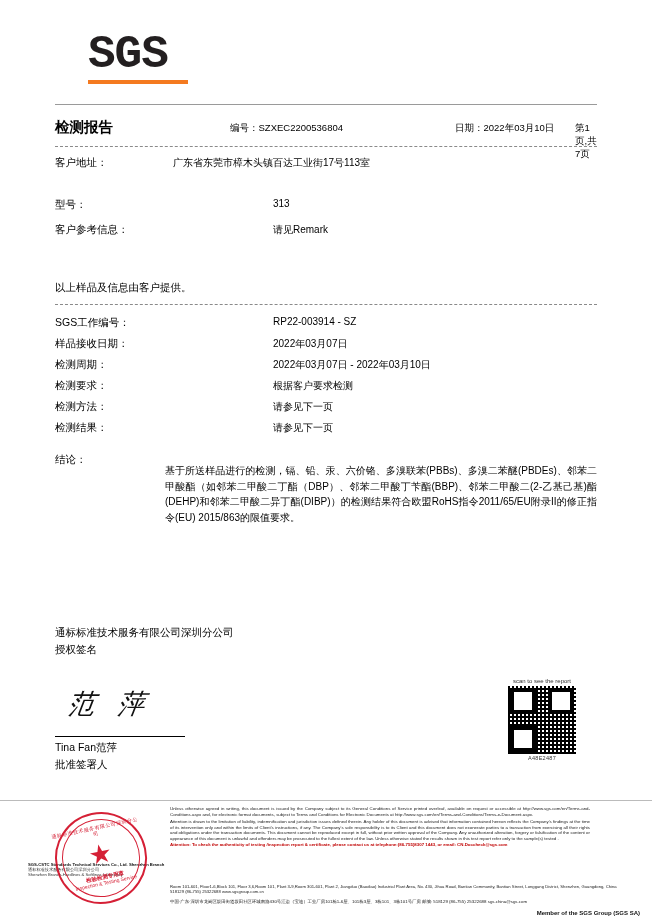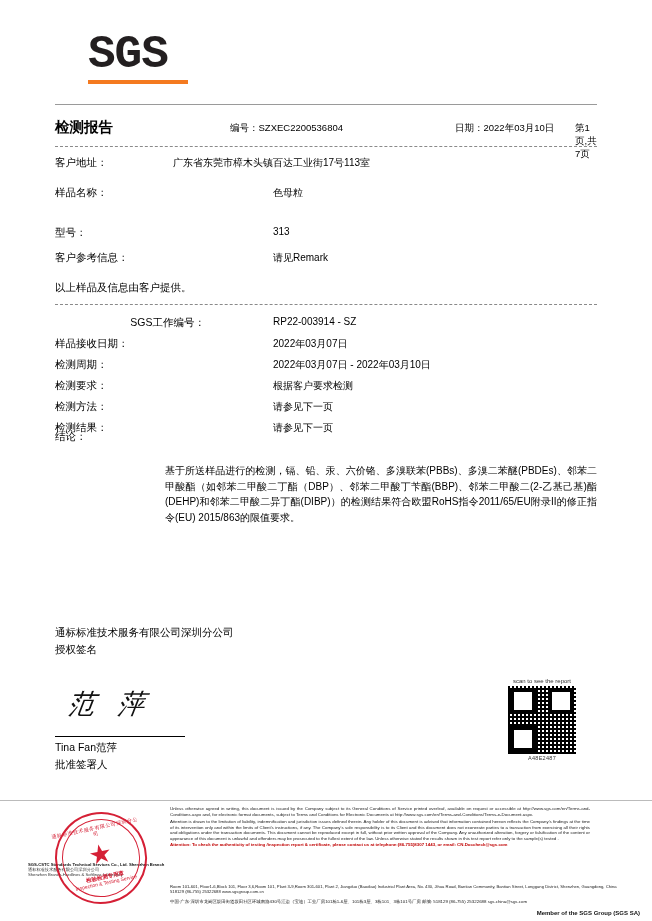--- a/index.html
+++ b/index.html
@@ -140,21 +140,21 @@
     position: absolute;
     left: 55px;
     top: 281px;
     font-size: 10.5px;
   }
 
   
   .concl-label {
     position: absolute;
     left: 55px;
-    top: 430px;
+    top: 453px;
     font-size: 10.5px;
   }
   .concl-body {
     position: absolute;
     left: 165px;
     top: 453px;
     width: 432px;
     font-size: 10px;
     line-height: 15.5px;
     text-align: justify;
@@ -408,40 +408,36 @@
   </div>
 
   <div class="fields block-a">
     <div class="field-row">
       <span class="field-label">客户地址：</span>
       <span class="field-value val-x118">广东省东莞市樟木头镇百达工业街17号113室</span>
     </div>
   </div>
 
   <div class="fields block-b">
-    <div class="field-row" style="height:28px;">
-      <span class="field-label">样品名称：</span>
-      <span class="field-value val-x218">色母粒</span>
-    </div>
     <div class="field-row" style="height:25px;margin-top:12px;">
       <span class="field-label">型号：</span>
       <span class="field-value val-x218">313</span>
     </div>
     <div class="field-row" style="height:25px;">
       <span class="field-label">客户参考信息：</span>
       <span class="field-value val-x218">请见Remark</span>
     </div>
   </div>
 
   <div class="note-line">以上样品及信息由客户提供。</div>
   <div class="dash-rule"></div>
   <div class="dash-rule2"></div>
 
   <div class="fields block-c">
-    <div class="field-row" style="height:21px;text-align:right;">
+    <div class="field-row" style="height:21px;">
       <span class="field-label">SGS工作编号：</span>
       <span class="field-value val-x218">RP22-003914 - SZ</span>
     </div>
     <div class="field-row" style="height:21px;">
       <span class="field-label">样品接收日期：</span>
       <span class="field-value val-x218">2022年03月07日</span>
     </div>
     <div class="field-row" style="height:21px;">
       <span class="field-label">检测周期：</span>
       <span class="field-value val-x218">2022年03月07日 - 2022年03月10日</span>

